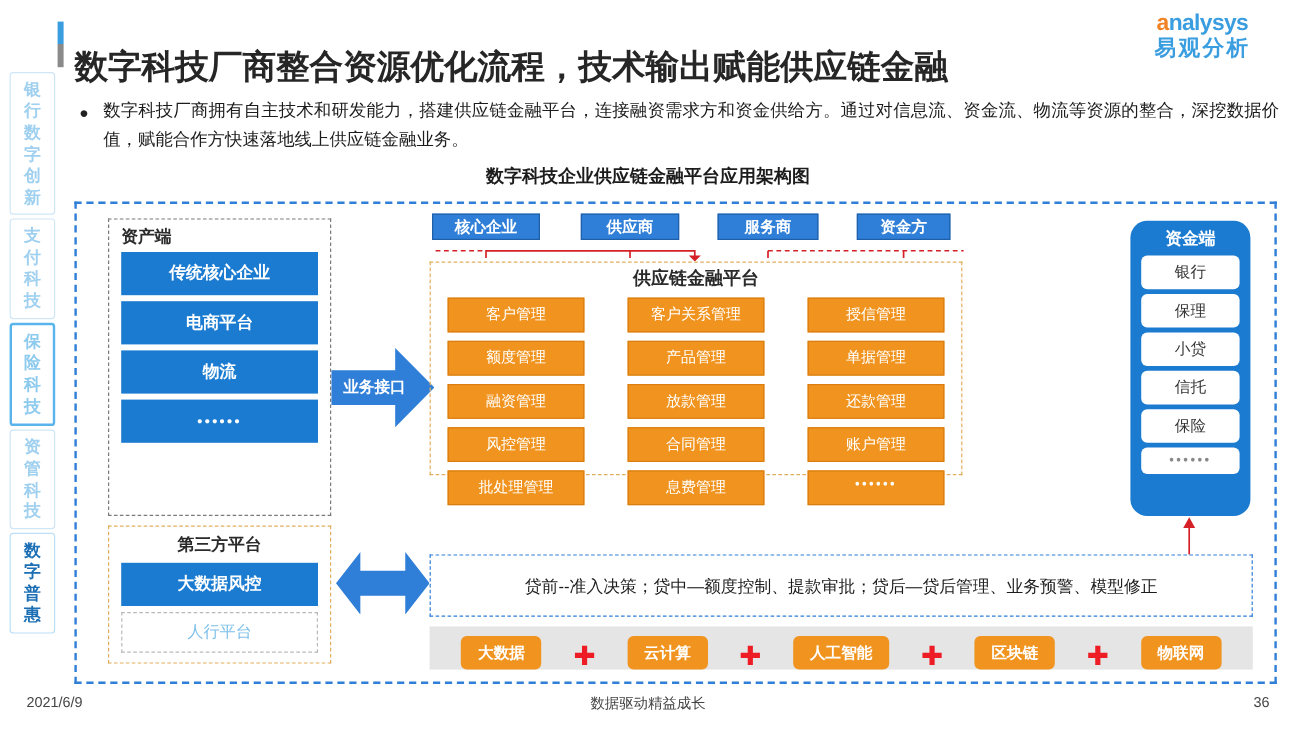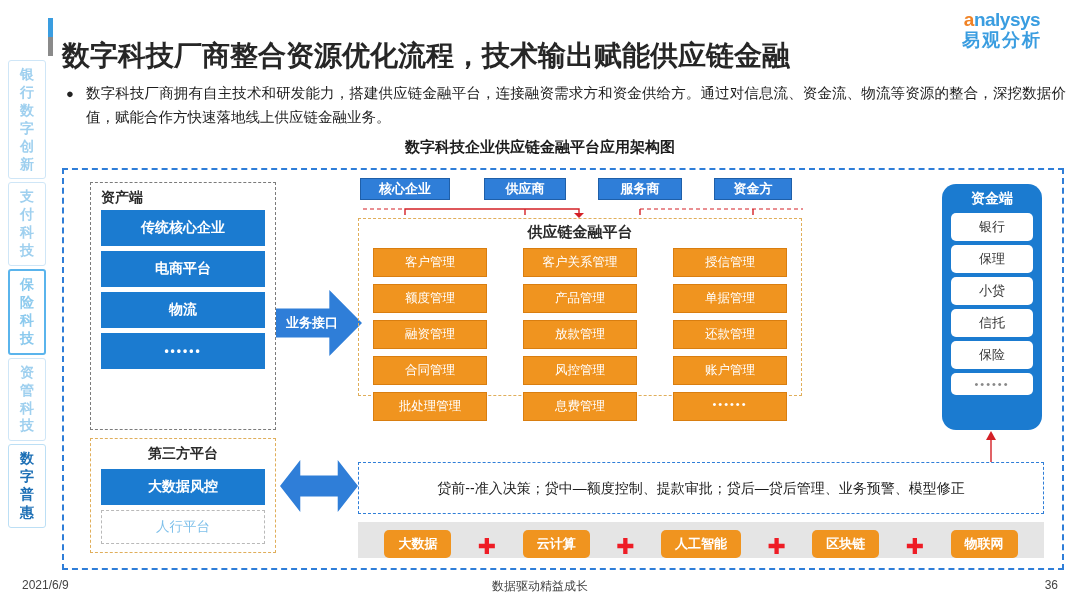--- a/index.html
+++ b/index.html
@@ -258,22 +258,22 @@
     <div class="grid">
       <div class="org-item">客户管理</div>
       <div class="org-item">客户关系管理</div>
       <div class="org-item">授信管理</div>
       <div class="org-item">额度管理</div>
       <div class="org-item">产品管理</div>
       <div class="org-item">单据管理</div>
       <div class="org-item">融资管理</div>
       <div class="org-item">放款管理</div>
       <div class="org-item">还款管理</div>
+      <div class="org-item">风控管理</div>
       <div class="org-item">合同管理</div>
-      <div class="org-item">风控管理</div>
       <div class="org-item">账户管理</div>
       <div class="org-item">批处理管理</div>
       <div class="org-item">息费管理</div>
       <div class="org-item dots">••••••</div>
     </div>
   </div>
 
   <div class="fund-box">
     <div class="fund-title">资金端</div>
     <div class="fund-item">银行</div>

